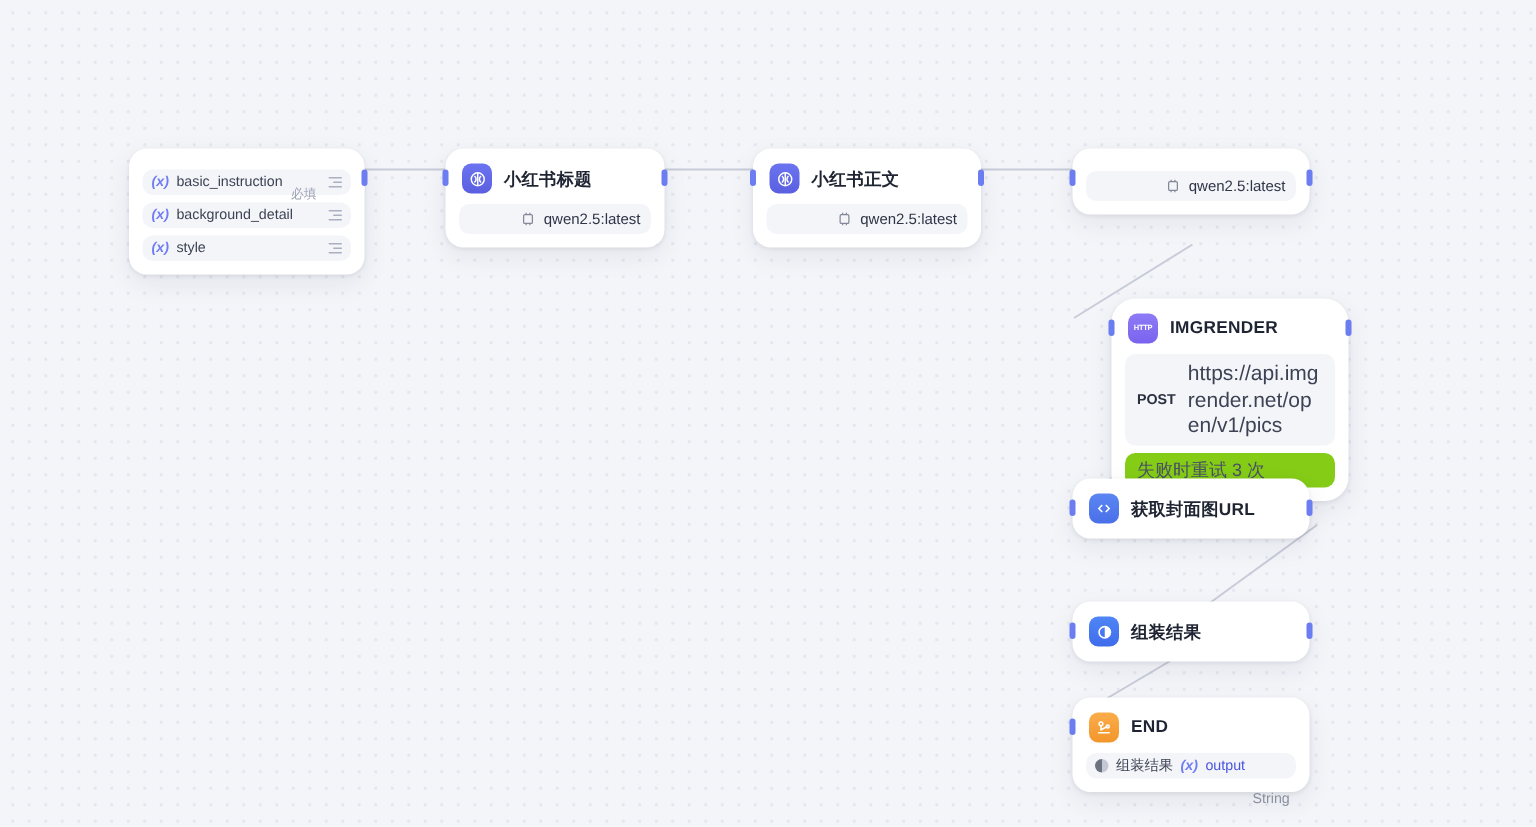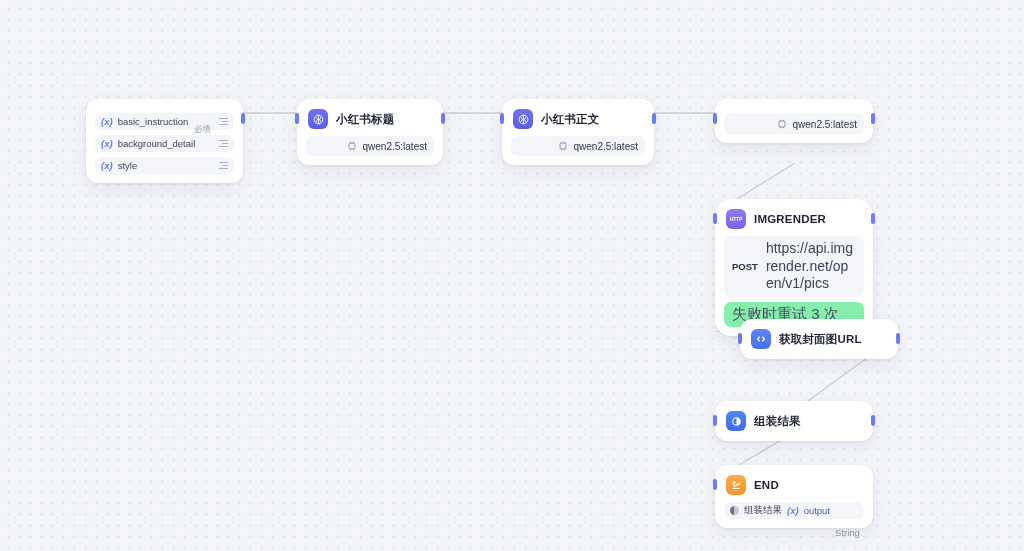--- a/index.html
+++ b/index.html
@@ -63,21 +63,21 @@
   .lines-icon i:nth-child(1){ width:9px; }
   .lines-icon i:nth-child(2){ width:6px; }
   .lines-icon i:nth-child(3){ width:9px; }
 
   .model-row { display:flex; align-items:center; gap:6px; background:#f4f5f9; border-radius:7px; height:20px; padding:0 7px; margin-top:6px; font-size:10px; color:#2f3547;justify-content:flex-end; }
   .model-ic { width:10px; height:10px; flex:0 0 10px; opacity:.75; }
 
   .http-row { display:flex; align-items:center; gap:8px; background:#f4f5f9; border-radius:7px; padding:4px 8px; margin-top:6px; }
   .http-method { font-size:9.5px; font-weight:bold; color:#2a3040; flex:0 0 auto; }
   .http-url { font-size:14px; color:#3d4354; line-height:1.25; word-break: break-all; }
-  .retry-row { background:#86efac; border-radius:7px; padding:3px 8px; margin-top:5px; font-size:15px; color:#4a5164; }
+  .retry-row { background:#84cc16; border-radius:7px; padding:3px 8px; margin-top:5px; font-size:12px; color:#4a5164; }
 
   .end-row { display:flex; align-items:center; gap:5px; background:#f4f5f9; border-radius:7px; height:17px; padding:0 6px; margin-top:6px; font-size:9.5px; color:#3d4354; white-space:nowrap; }
   .end-dot { width:9px; height:9px; border-radius:50%; background:linear-gradient(90deg,#6b7280 50%, #c3c8d4 50%); flex:0 0 9px; }
   .out-name { color:#4a55e0; font-weight:normal; }
   .out-type { color:#8a909f;margin-top:44px; }
 
   .handle { position:absolute; width:4px; height:11px; border-radius:2px; background:#6b7df0; }
   .handle.l { left:-2px; top:14px; }
   .handle.r { right:-2px; top:14px; }
 </style>
@@ -187,37 +187,37 @@
       <span class="model-ic">
         <svg width="10" height="10" viewBox="0 0 24 24" fill="none" stroke="#5c6478" stroke-width="2">
           <rect x="5" y="5" width="14" height="14" rx="2"></rect>
             <path d="M9 5 L9 2 M15 5 L15 2 M9 22 L9 19 M15 22 L15 19"></path>
         </svg>
       </span>
       <span>qwen2.5:latest</span>
     </div>
   </div>
 
-  <div class="node" style="left:715px; top:199px; width:158px;border-radius:16px;">
+  <div class="node" style="left:741px; top:199px; width:158px;border-radius:16px;">
     <div class="handle l"></div>
     <div class="handle r"></div>
     <div class="node-head">
       <span class="node-icon ic-http">
         <span style="font-size:5px; font-weight:bold; letter-spacing:-.2px;">HTTP</span>
       </span>
       <span class="node-title">IMGRENDER</span>
     </div>
     <div class="http-row">
       <span class="http-method">POST</span>
       <span class="http-url">https://api.imgrender.net/open/v1/pics</span>
     </div>
     <div class="retry-row">失败时重试 3 次</div>
   </div>
 
-  <div class="node" style="left:740px; top:319px; width:158px;text-align:center;">
+  <div class="node" style="left:715px; top:319px; width:158px;text-align:center;">
     <div class="handle l"></div>
     <div class="handle r"></div>
     <div class="node-head">
       <span class="node-icon ic-code">
         <svg width="12" height="12" viewBox="0 0 24 24" fill="none" stroke="#fff" stroke-width="2.2" stroke-linecap="round" stroke-linejoin="round">
           <path d="M9 8 L5 12 L9 16"></path>
             <path d="M15 8 L19 12 L15 16"></path>
         </svg>
       </span>
       <span class="node-title cn">获取封面图URL</span>

